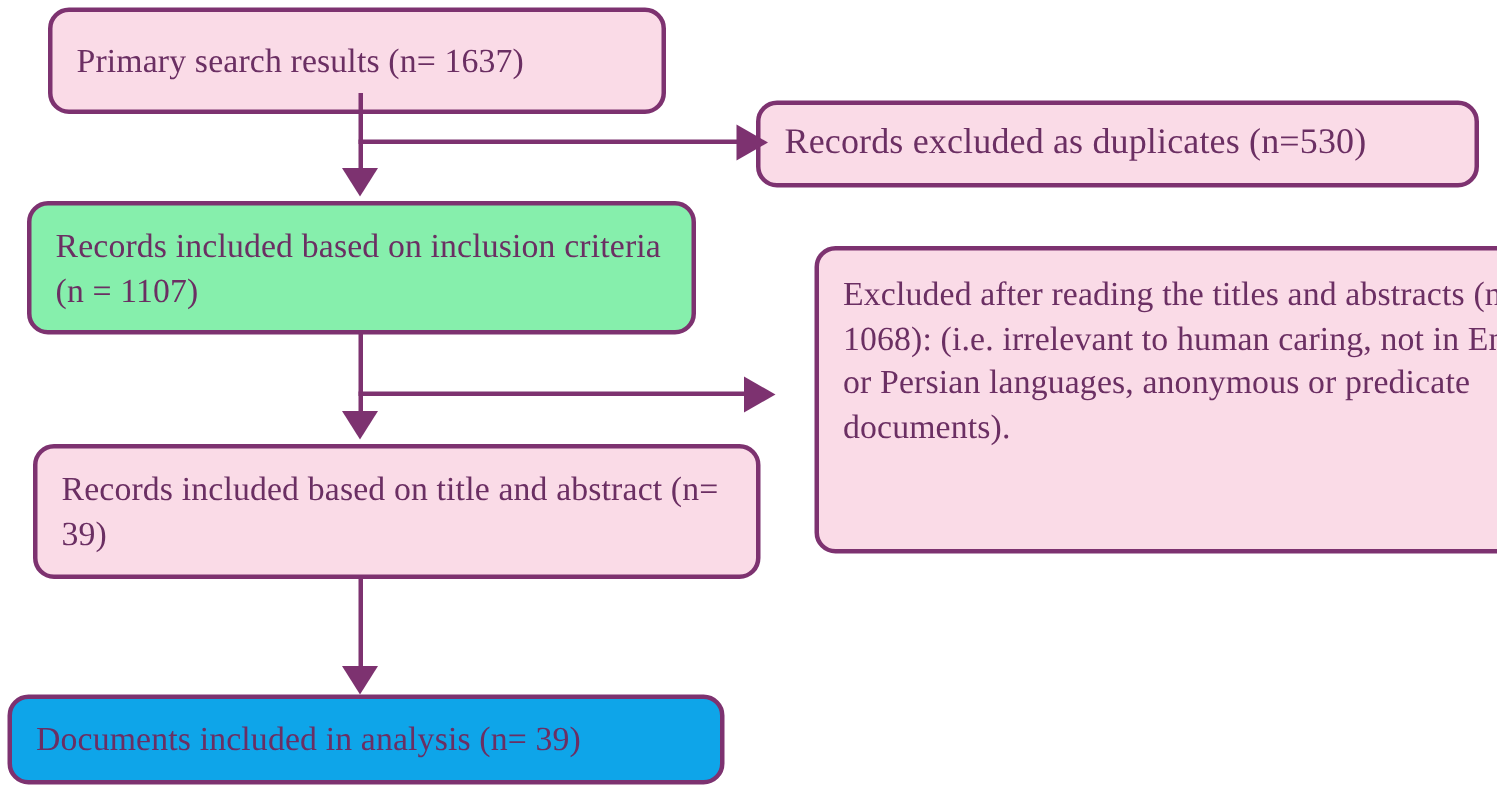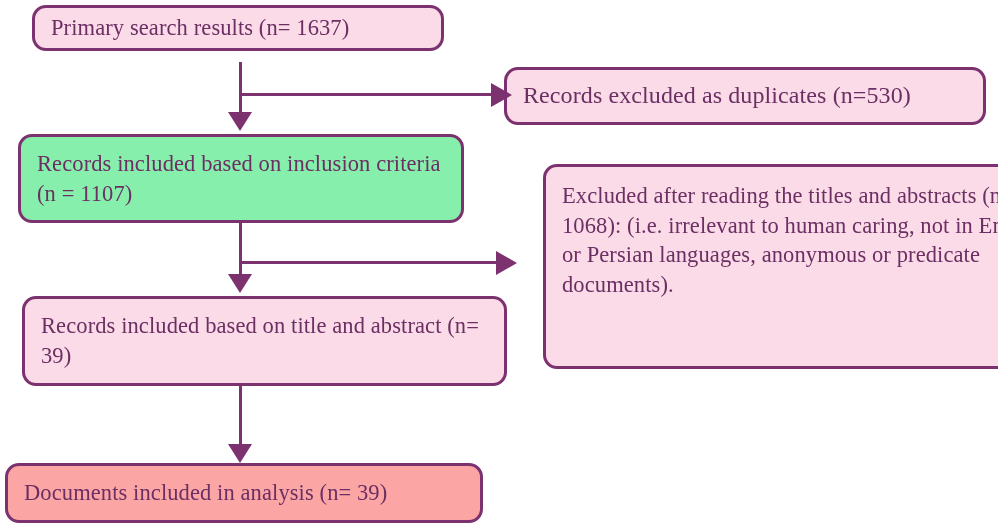--- a/index.html
+++ b/index.html
@@ -28,21 +28,21 @@
     line-height: 1.32;
     letter-spacing: 0.1px;
   }
   .node .txt {
     display: block;
     width: 100%;
     white-space: pre-line;
   }
 
   
-  #node-primary      { left: 32px;  top: 5px;   width: 412px; height: 46px;  font-size: 22.5px; }
+  #node-primary      { left: 32px;  top: 5px;   width: 412px; height: 71px;  font-size: 22.5px; }
   #node-duplicates   { left: 504px; top: 67px;  width: 482px; height: 58px;  font-size: 24px; }
   #node-inclusion    { left: 18px;  top: 134px; width: 446px; height: 89px;  font-size: 22.5px; }
   #node-excluded-ta  { left: 517px; top: 164px; width: 536px; height: 205px; font-size: 22.5px; align-items: flex-start; padding-top: 14px; margin-left: 26px; }
   #node-title-abs    { left: 22px;  top: 296px; width: 485px; height: 90px;  font-size: 22.5px; }
   #node-analysis     { left: 5px;   top: 463px; width: 478px; height: 60px;  font-size: 22.5px; }
 
   
   .vline {
     position: absolute;
     width: 3px;
@@ -102,21 +102,21 @@
   </div>
 
   <div class="node" id="node-excluded-ta" style="background: rgb(250, 219, 231); border-color: rgb(125, 50, 112); color: rgb(107, 47, 99);">
     <span class="txt">Excluded after reading the titles and abstracts (n= 1068): (i.e. irrelevant to human caring, not in English or Persian languages, anonymous or predicate documents).</span>
   </div>
 
   <div class="node" id="node-title-abs" style="background: rgb(250, 219, 231); border-color: rgb(125, 50, 112); color: rgb(107, 47, 99);">
     <span class="txt">Records included based on title and abstract (n= 39)</span>
   </div>
 
-  <div class="node" id="node-analysis" style="background: #fca5a5; border-color: rgb(125, 50, 112); color: rgb(107, 47, 99);">
+  <div class="node" id="node-analysis" style="background: #0ea5e9; border-color: rgb(125, 50, 112); color: rgb(107, 47, 99);">
     <span class="txt">Documents included in analysis (n= 39)</span>
   </div>
 
   <div class="vline" id="vline-1" style="background: rgb(125, 50, 112);"></div>
   <div class="arrow-down" id="arrow-1" style="border-top-color: rgb(125, 50, 112);"></div>
 
   <div class="hline" id="hline-1" style="background: rgb(125, 50, 112);"></div>
   <div class="arrow-right" id="arrow-h1" style="border-left-color: rgb(125, 50, 112);"></div>
 
   <div class="vline" id="vline-2" style="background: rgb(125, 50, 112);"></div>

